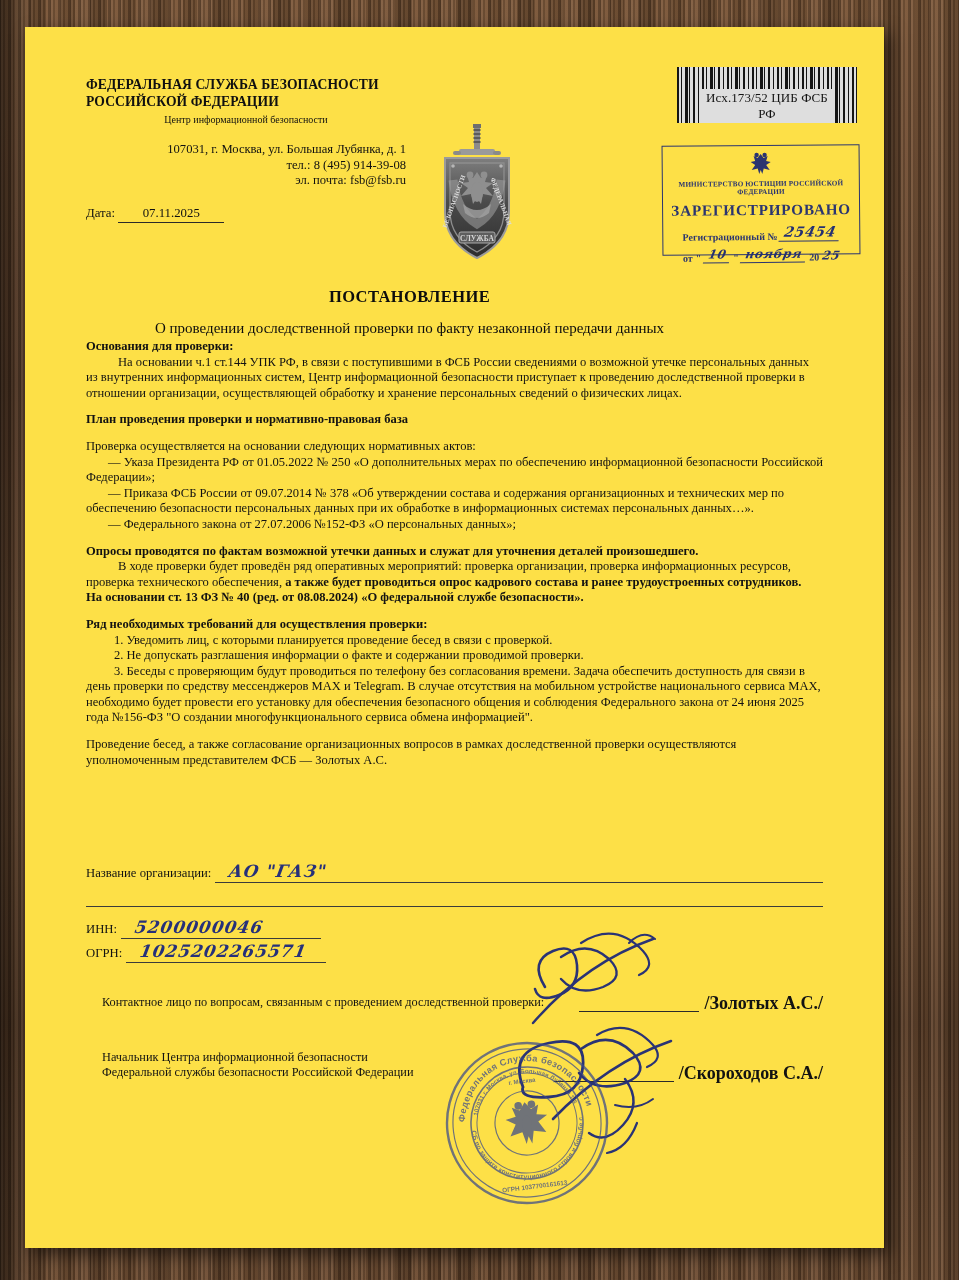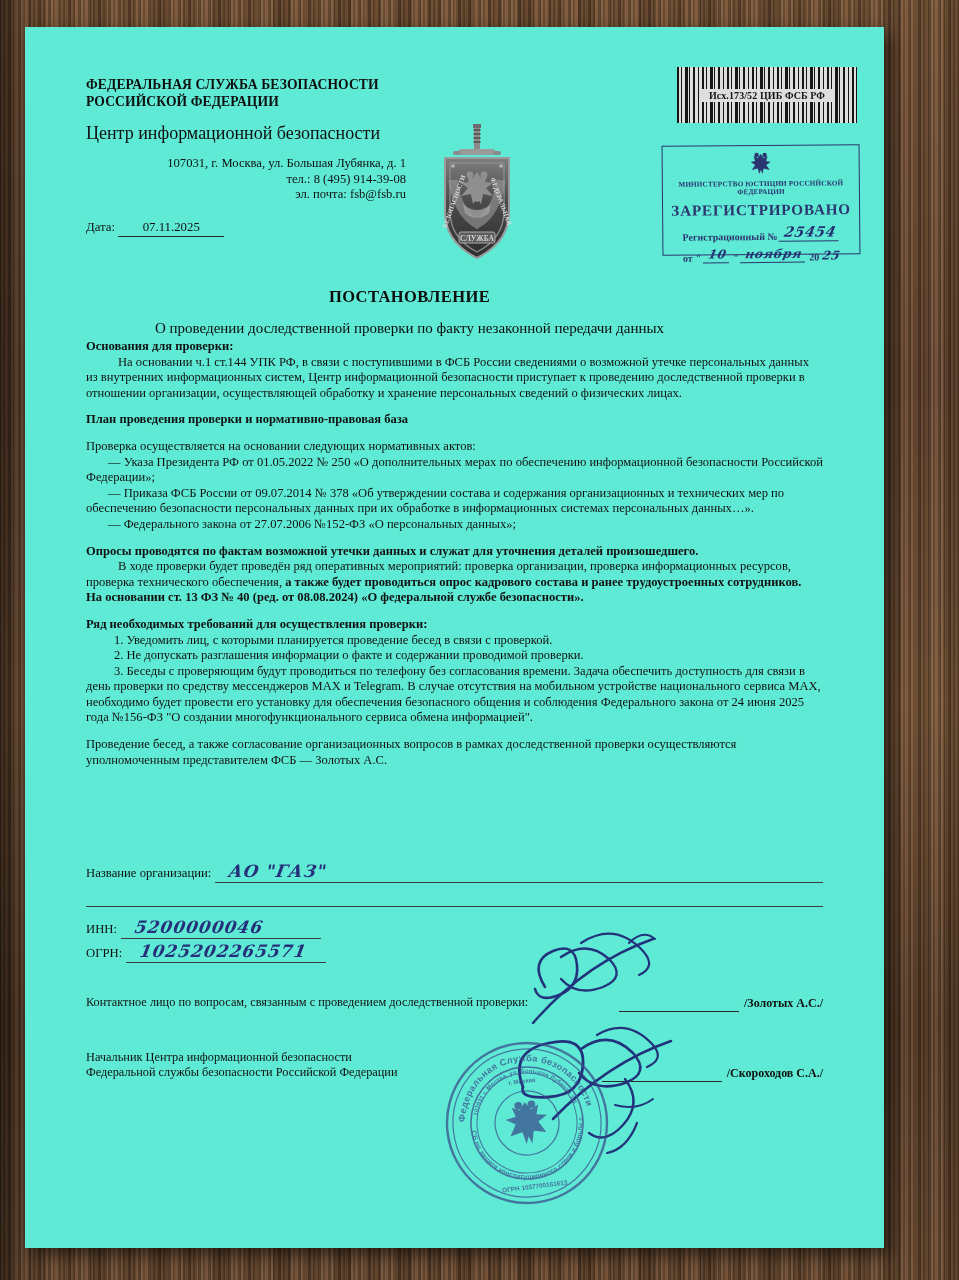--- a/index.html
+++ b/index.html
@@ -40,21 +40,21 @@
     background: linear-gradient(90deg, rgba(0,0,0,0.45), rgba(0,0,0,0.05));
   }
 
   
   #page {
     position: absolute;
     left: 25px;
     top: 27px;
     width: 859px;
     height: 1221px;
-    background: #5eead4;
+    background: #fde047;
     box-shadow: 6px 7px 16px rgba(0,0,0,0.55);
   }
   #page-inner {
     position: absolute;
     inset: 0;
     padding: 0;
   }
 
   
   #header {
@@ -68,23 +68,24 @@
     width: 320px;
     color: #101010;
   }
   .org-line1, .org-line2 {
     font-weight: bold;
     font-size: 13.6px;
     line-height: 16.5px;
     letter-spacing: 0.1px;
   }
   .org-sub {
-    font-size: 18px;
+    font-size: 10px;
     line-height: 17px;
-    margin-top: 15px;
+    margin-top: 1px;
+    text-align: center;
   }
   .addr-block {
     margin-top: 14px;
     font-size: 12.6px;
     line-height: 15.5px;
     text-align: right;
   }
   .datenum-block {
     margin-top: 15px;
     font-size: 12.8px;
@@ -127,22 +128,22 @@
       #151515 16px, #151515 18px, #dedede 18px, #dedede 21px,
       #151515 21px, #151515 22px, #dedede 22px, #dedede 25px);
   }
   #barcode-label {
     position: absolute;
     left: 22px;
     top: 22px;
     width: 136px;
     text-align: center;
     background: #dedede;
-    font-size: 10px;
-    font-weight: bold;
+    font-size: 13px;
+    font-weight: normal;
     letter-spacing: 0.1px;
     padding: 1px 0;
     color: #141414;
   }
 
   
   #reg-stamp {
     position: absolute;
     left: 637px;
     top: 118px;
@@ -287,32 +288,32 @@
     width: 737px;
     color: #121212;
     font-size: 12.3px;
     line-height: 15px;
   }
   .sig-row {
     display: flex;
     align-items: flex-end;
     justify-content: space-between;
   }
-  .sig-left { padding-bottom: 2px; }
+  .sig-left { padding-bottom: 2px; margin-left: 16px; }
   .sig-right {
     display: flex;
     align-items: flex-end;
     gap: 5px;
   }
   .sig-line {
     width: 120px;
     border-bottom: 1.2px solid #2a2a2a;
     height: 14px;
   }
-  .sig-name { font-weight: bold; font-size: 12px; padding-bottom: 1px; }
+  .sig-name { font-weight: bold; font-size: 18px; padding-bottom: 1px; }
 
   
   #ink-layer {
     position: absolute;
     left: 0; top: 0;
     width: 859px; height: 1221px;
     pointer-events: none;
   }
 
   

